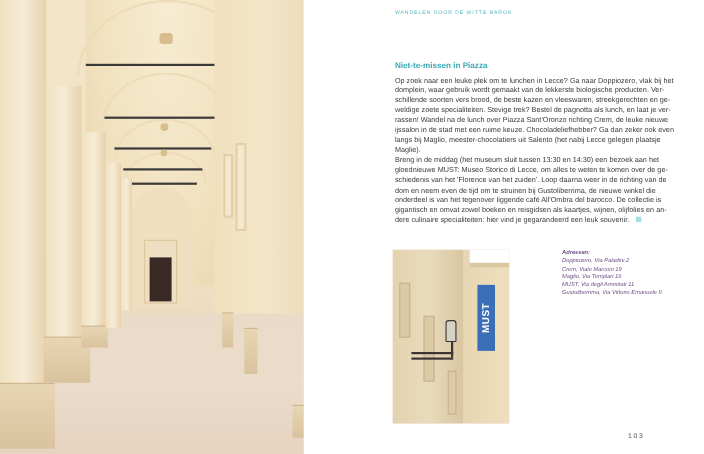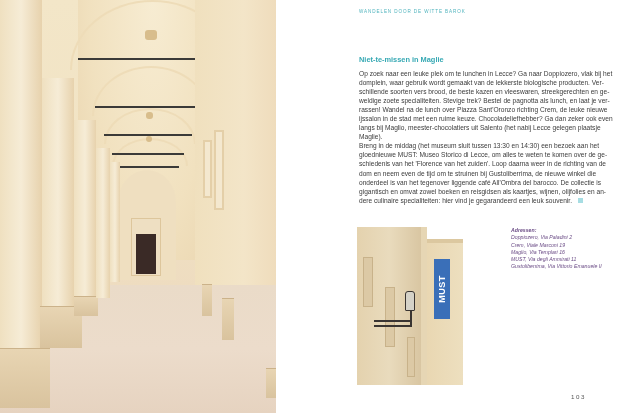--- a/index.html
+++ b/index.html
@@ -169,21 +169,21 @@
   <div class="base" style="left:74px;top:296px;width:24px;height:20px;"></div>
   <div class="column" style="left:96px;top:148px;width:14px;height:150px;"></div>
   <div class="column" style="left:110px;top:162px;width:10px;height:120px;"></div>
   <div class="base" style="left:266px;top:368px;width:10px;height:30px;"></div>
   <div class="base" style="left:222px;top:298px;width:12px;height:42px;"></div>
   <div class="base" style="left:202px;top:284px;width:10px;height:32px;"></div>
 </div>
 
 <div class="running-head">WANDELEN DOOR DE WITTE BAROK</div>
 
-<div class="section-title">Niet-te-missen in Maglie</div>
+<div class="section-title">Niet-te-missen in Piazza</div>
 
 <div class="body-text">
   <span class="line">Op zoek naar een leuke plek om te lunchen in Lecce? Ga naar Doppiozero, vlak bij het</span>
   <span class="line">domplein, waar gebruik wordt gemaakt van de lekkerste biologische producten. Ver-</span>
   <span class="line">schillende soorten vers brood, de beste kazen en vleeswaren, streekgerechten en ge-</span>
   <span class="line">weldige zoete specialiteiten. Stevige trek? Bestel de pagnotta als lunch, en laat je ver-</span>
   <span class="line">rassen! Wandel na de lunch over Piazza Sant'Oronzo richting Crem, de leuke nieuwe</span>
   <span class="line">ijssalon in de stad met een ruime keuze. Chocoladeliefhebber? Ga dan zeker ook even</span>
   <span class="line">langs bij Maglio, meester-chocolatiers uit Salento (het nabij Lecce gelegen plaatsje</span>
   <span class="line">Maglie).</span>

